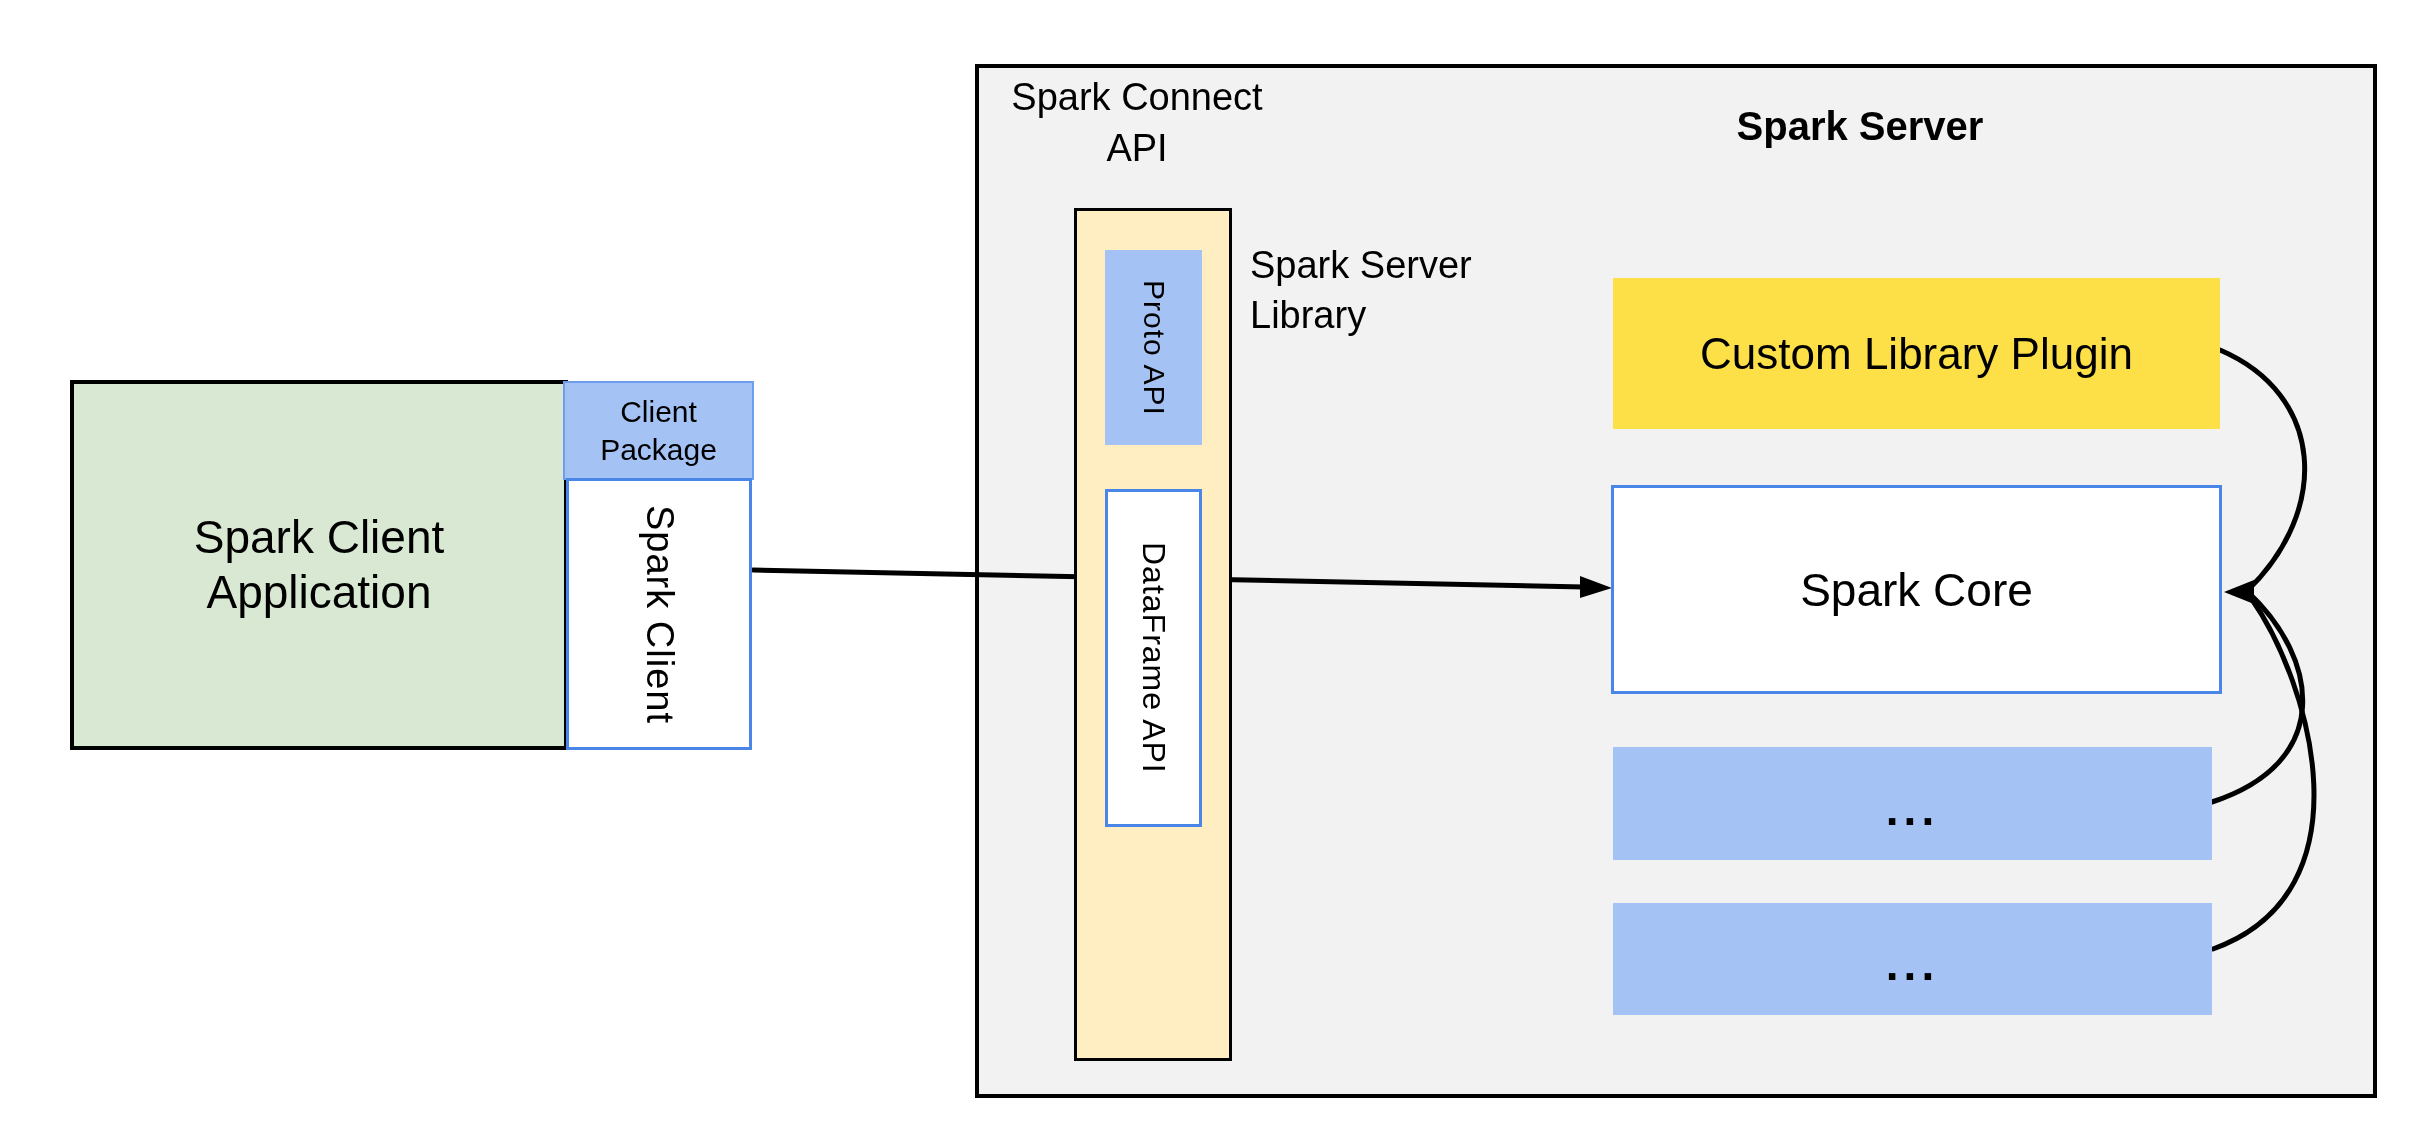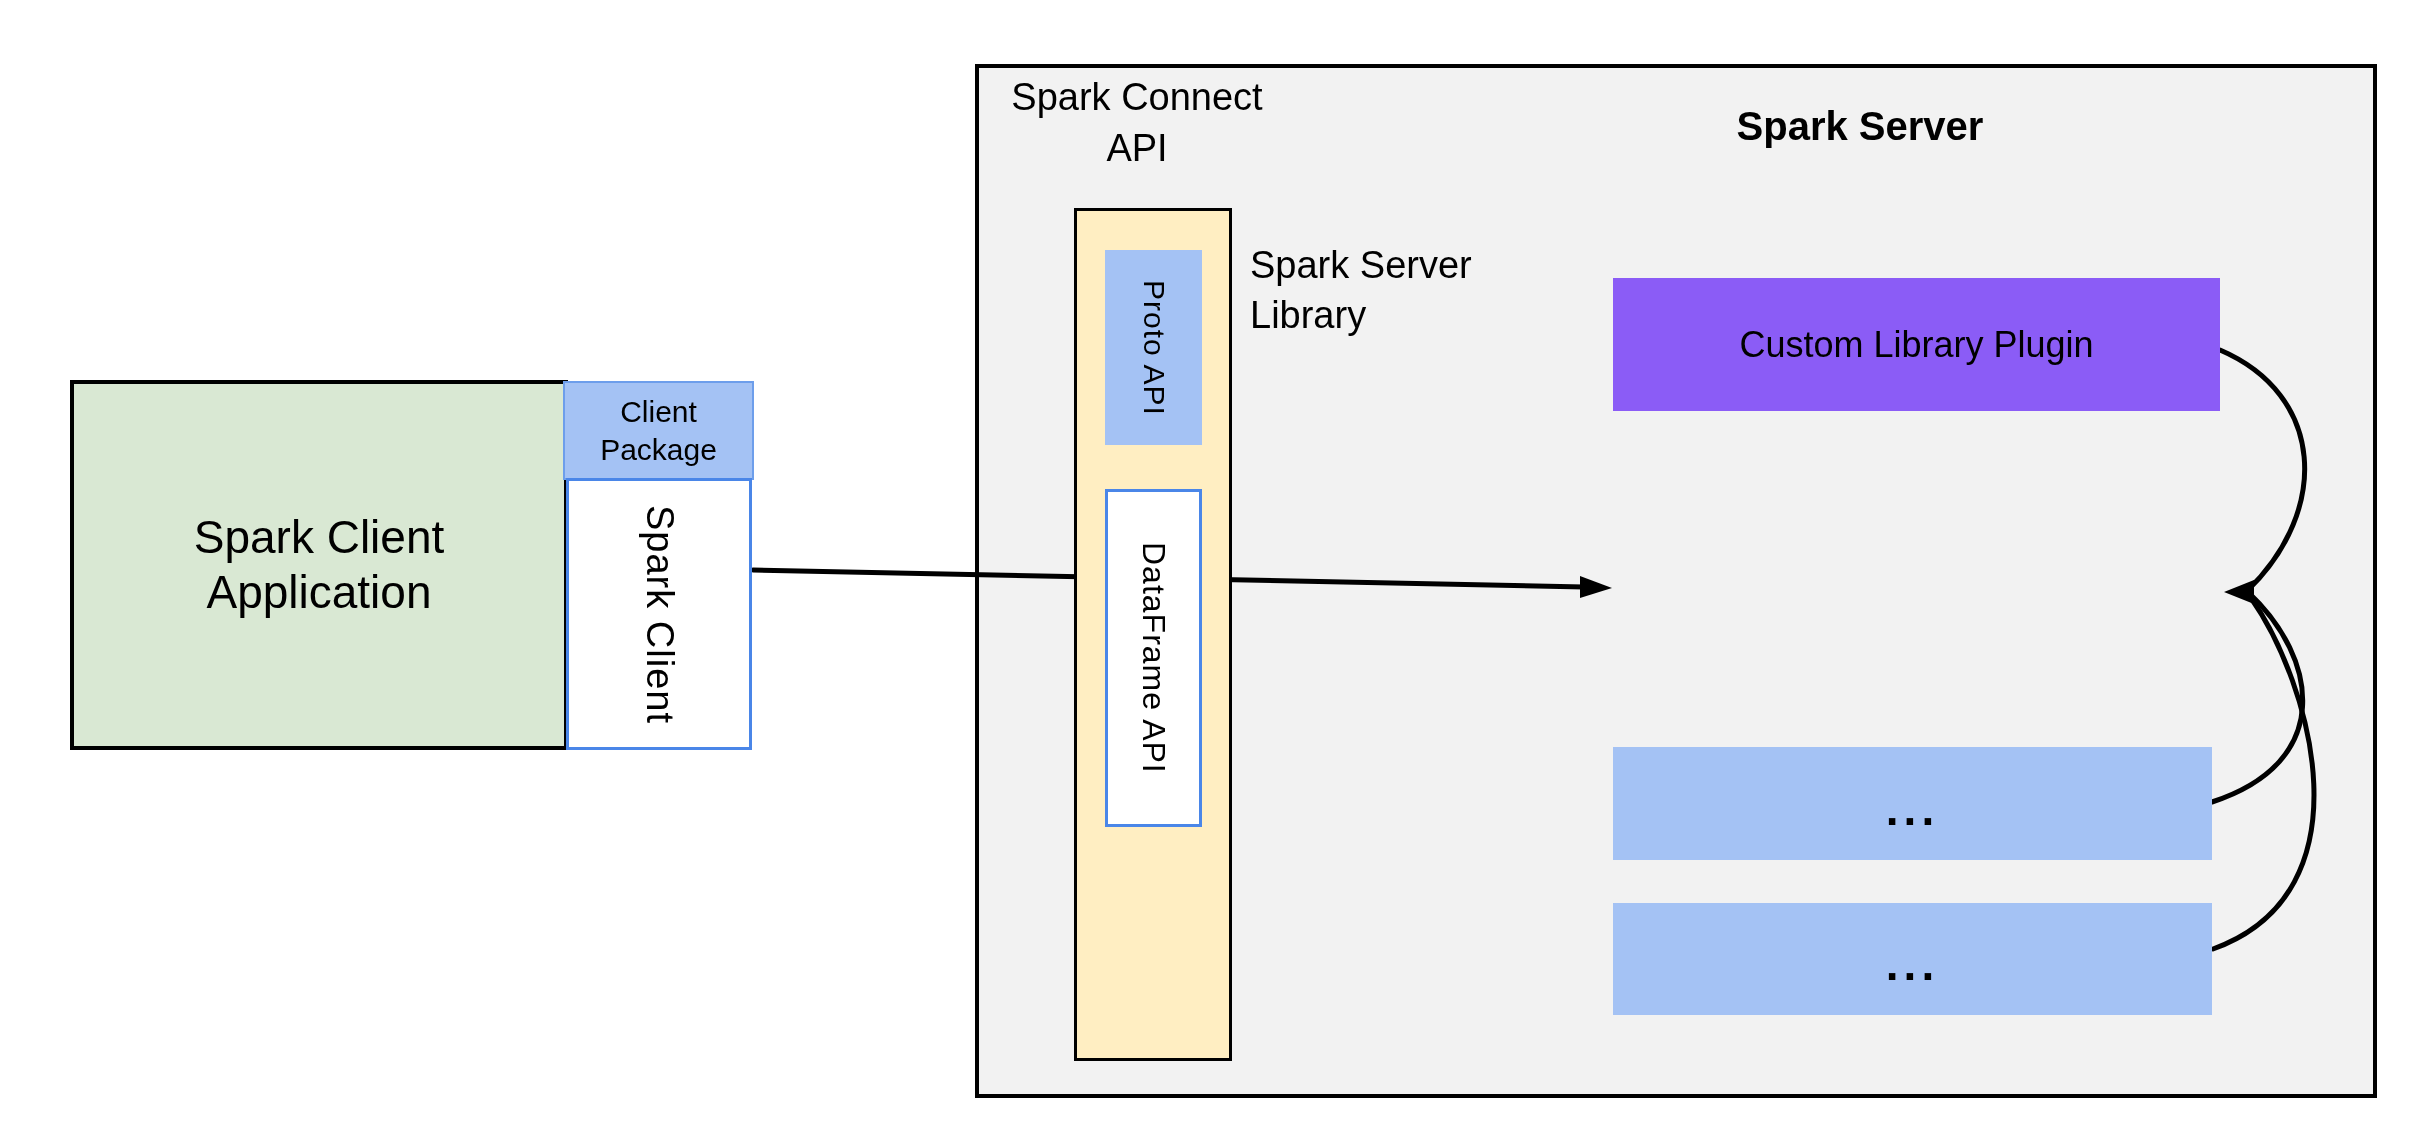--- a/index.html
+++ b/index.html
@@ -27,21 +27,21 @@
 
   
   #connect-api-label{left:937px;top:72px;width:400px;z-index:3;font-size:38px;line-height:1.35;}
   #yellow-box{left:1074px;top:208px;width:158px;height:853px;background:#ffeec2;border:3px solid #000;z-index:3;}
   #proto-api-box{left:1105px;top:250px;width:97px;height:195px;background:#a4c2f4;z-index:4;font-size:30px;}
   #dataframe-api-box{left:1105px;top:489px;width:97px;height:338px;background:#ffffff;border:3px solid #4a86e8;z-index:4;font-size:32px;}
   #server-library-label{left:1250px;top:240px;width:420px;z-index:3;font-size:38px;line-height:1.32;text-align:left;}
 
   
   #server-title{left:1660px;top:104px;width:400px;z-index:3;font-size:40px;font-weight:bold;text-align:center;}
-  #plugin-box{left:1613px;top:278px;width:607px;height:133px;background:#8b5cf6;z-index:3;font-size:36px;}
+  #plugin-box{left:1613px;top:278px;width:607px;height:151px;background:#fde047;z-index:3;font-size:44px;}
   #core-box{left:1611px;top:485px;width:611px;height:209px;background:#ffffff;border:3px solid #4a86e8;z-index:3;font-size:46px;}
   #more-box-1{left:1613px;top:747px;width:599px;height:113px;background:#a4c2f4;z-index:3;font-size:46px;font-weight:bold;}
   #more-box-2{left:1613px;top:903px;width:599px;height:112px;background:#a4c2f4;z-index:3;font-size:46px;font-weight:bold;}
   .dots{padding-top:10px;letter-spacing:5px;}
 </style>
 </head>
 <body>
 
 <div id="canvas">
 
@@ -82,20 +82,23 @@
   </div>
   <div id="server-library-label" class="abs pre">Spark Server
 Library</div>
 
   <div id="server-title" class="abs">Spark Server</div>
 
   <div id="plugin-box" class="abs center">
     <span>Custom Library Plugin</span>
   </div>
 
+  <div id="core-box" class="abs center">
+    <span>Spark Core</span>
+  </div>
 
   <div id="more-box-1" class="abs center">
     <span class="dots">...</span>
   </div>
 
   <div id="more-box-2" class="abs center">
     <span class="dots">...</span>
   </div>
 
 </div>

